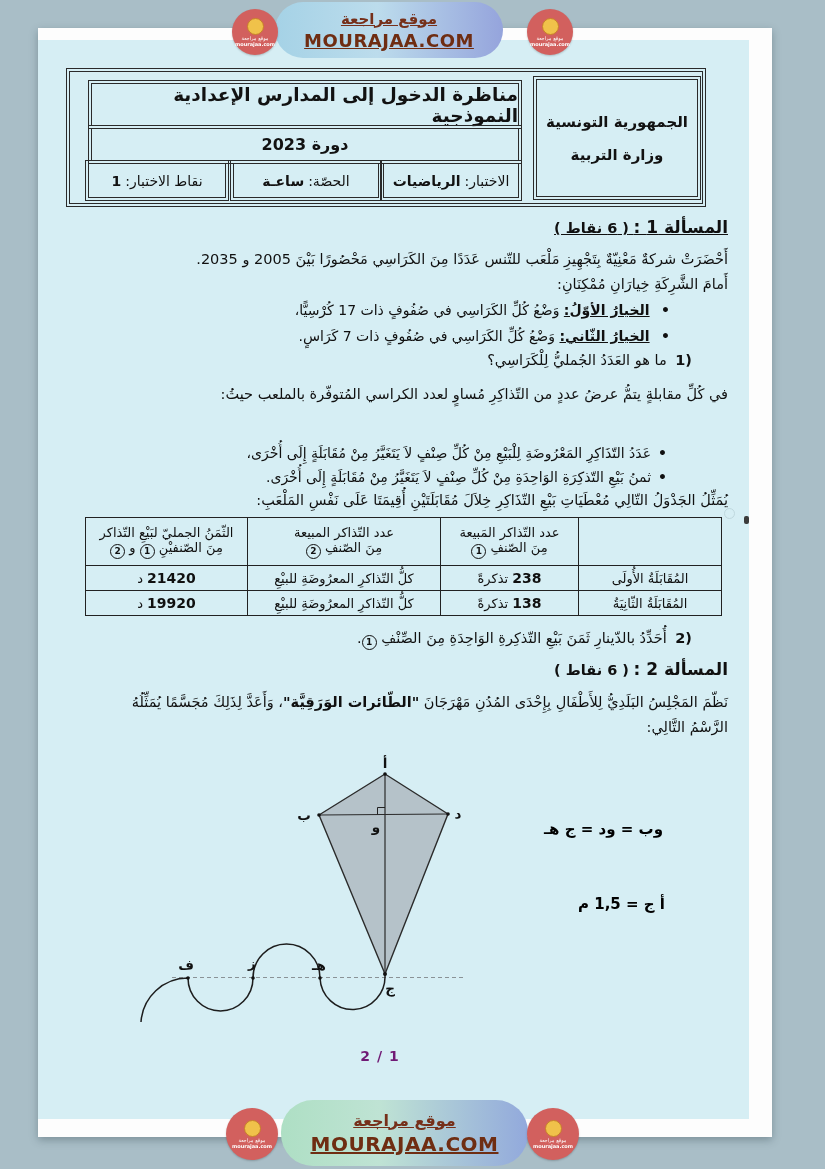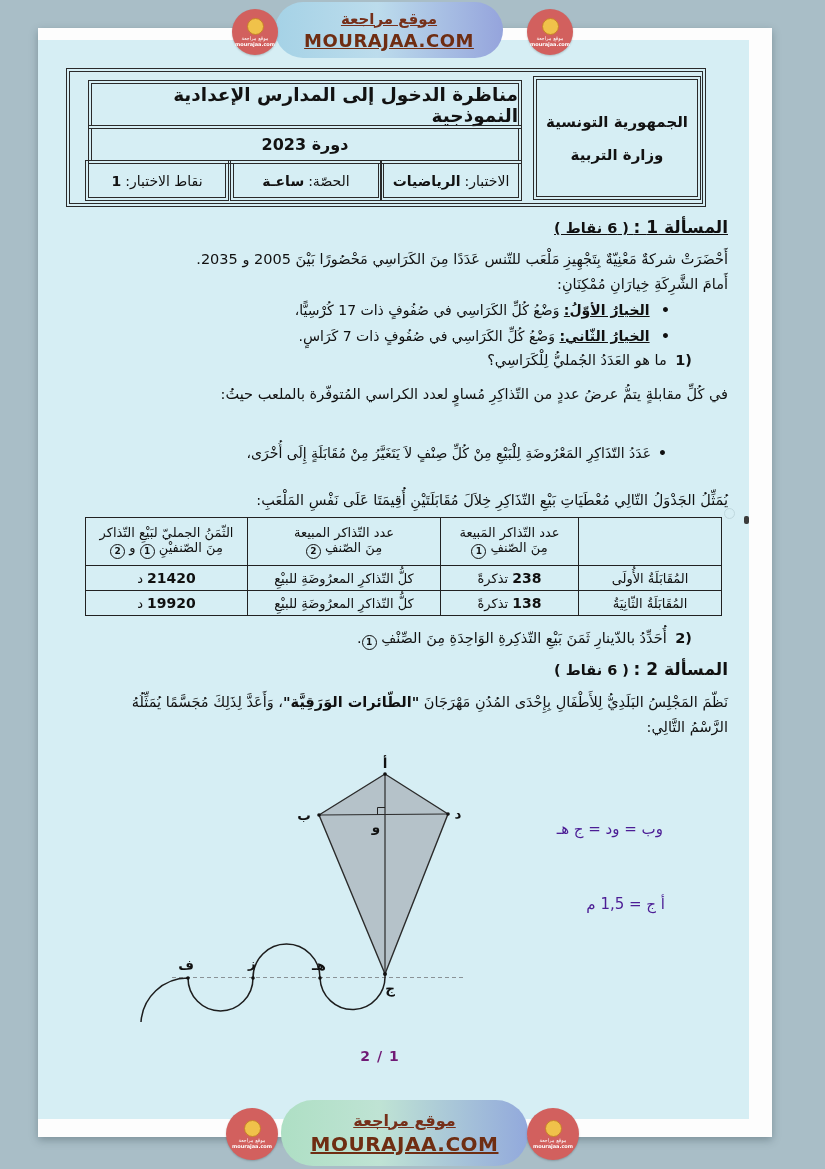--- a/index.html
+++ b/index.html
@@ -65,21 +65,21 @@
 
   
   #fig{position:absolute;left:0;top:0;pointer-events:none;}
   .kite{fill:#b2bec4;stroke:#2b2b2b;stroke-width:1.4;stroke-linejoin:round;fill-opacity:.92;}
   .edge{stroke:#2b2b2b;stroke-width:1.2;}
   .wave{fill:none;stroke:#1d1d1d;stroke-width:1.5;}
   .dash{stroke:#8a9296;stroke-width:1.1;stroke-dasharray:4 3;}
   .ra{fill:none;stroke:#222;stroke-width:1;}
   .flabel{font-family:"DejaVu Sans",sans-serif;font-size:13.5px;font-weight:bold;fill:#111;text-anchor:middle;}
   .pdot{fill:#111;}
-  .note{position:absolute;direction:rtl;white-space:nowrap;font-weight:normal;font-size:15px;color:#4c1d95;}
+  .note{position:absolute;direction:rtl;white-space:nowrap;font-weight:bold;font-size:15px;color:#000000;}
   #page-num{position:absolute;left:340px;top:1048px;width:80px;text-align:center;
         font-weight:bold;font-size:14px;letter-spacing:1px;color:#701a75;}
 
   
   .speck{position:absolute;left:744px;top:516px;width:5px;height:8px;background:#3b3b3b;border-radius:2px;}
   .smudge{position:absolute;left:724px;top:508px;width:9px;height:9px;border:1px solid #bfd8de;border-radius:50%;}
 </style>
 </head>
 <body>
 
@@ -140,20 +140,21 @@
   <div class="line bullet" style="right:155px;top:328px;font-size:14px;">
     <span class="ul-bold">الخيارُ الثّاني:</span>
     <span>وَضْعُ كُلِّ الكَرَاسِي في صُفُوفٍ ذات 7 كَرَاسٍ.</span>
   </div>
   <div class="line" style="right:133px;top:352px;">
     <span class="qnum">1)</span>
     <span>ما هو العَدَدُ الجُمليُّ لِلْكَرَاسِي؟</span>
   </div>
   <div class="line" style="right:97px;top:386px;">في كُلِّ مقابلةٍ يتمُّ عرضُ عددٍ من التّذاكِرِ مُساوٍ لعدد الكراسي المُتوفّرة بالملعب حيثُ:</div>
   <div class="line bullet" style="right:158px;top:445px;font-size:14px;">عَدَدُ التّذَاكِرِ المَعْرُوضَةِ لِلْبَيْعِ مِنْ كُلِّ صِنْفٍ لاَ يَتَغَيَّرُ مِنْ مُقَابَلَةٍ إِلَى أُخْرَى،</div>
+  <div class="line bullet" style="right:158px;top:469px;font-size:14px;">ثمنُ بَيْعِ التّذكِرَةِ الوَاحِدَةِ مِنْ كُلِّ صِنْفٍ لاَ يَتَغَيَّرُ مِنْ مُقَابَلَةٍ إِلَى أُخْرَى.</div>
   <div class="line" style="right:97px;top:492px;">يُمَثِّلُ الجَدْوَلُ التّالِي مُعْطَيَاتِ بَيْعِ التّذَاكِرِ خِلاَلَ مُقَابَلَتَيْنِ أُقِيمَتَا عَلَى نَفْسِ المَلْعَبِ:</div>
 
   <table id="ticket-table">
     <colgroup>
         <col class="c-label">
         <col class="c-s1">
         <col class="c-s2">
         <col class="c-tot">
       </colgroup>
     <tbody>

